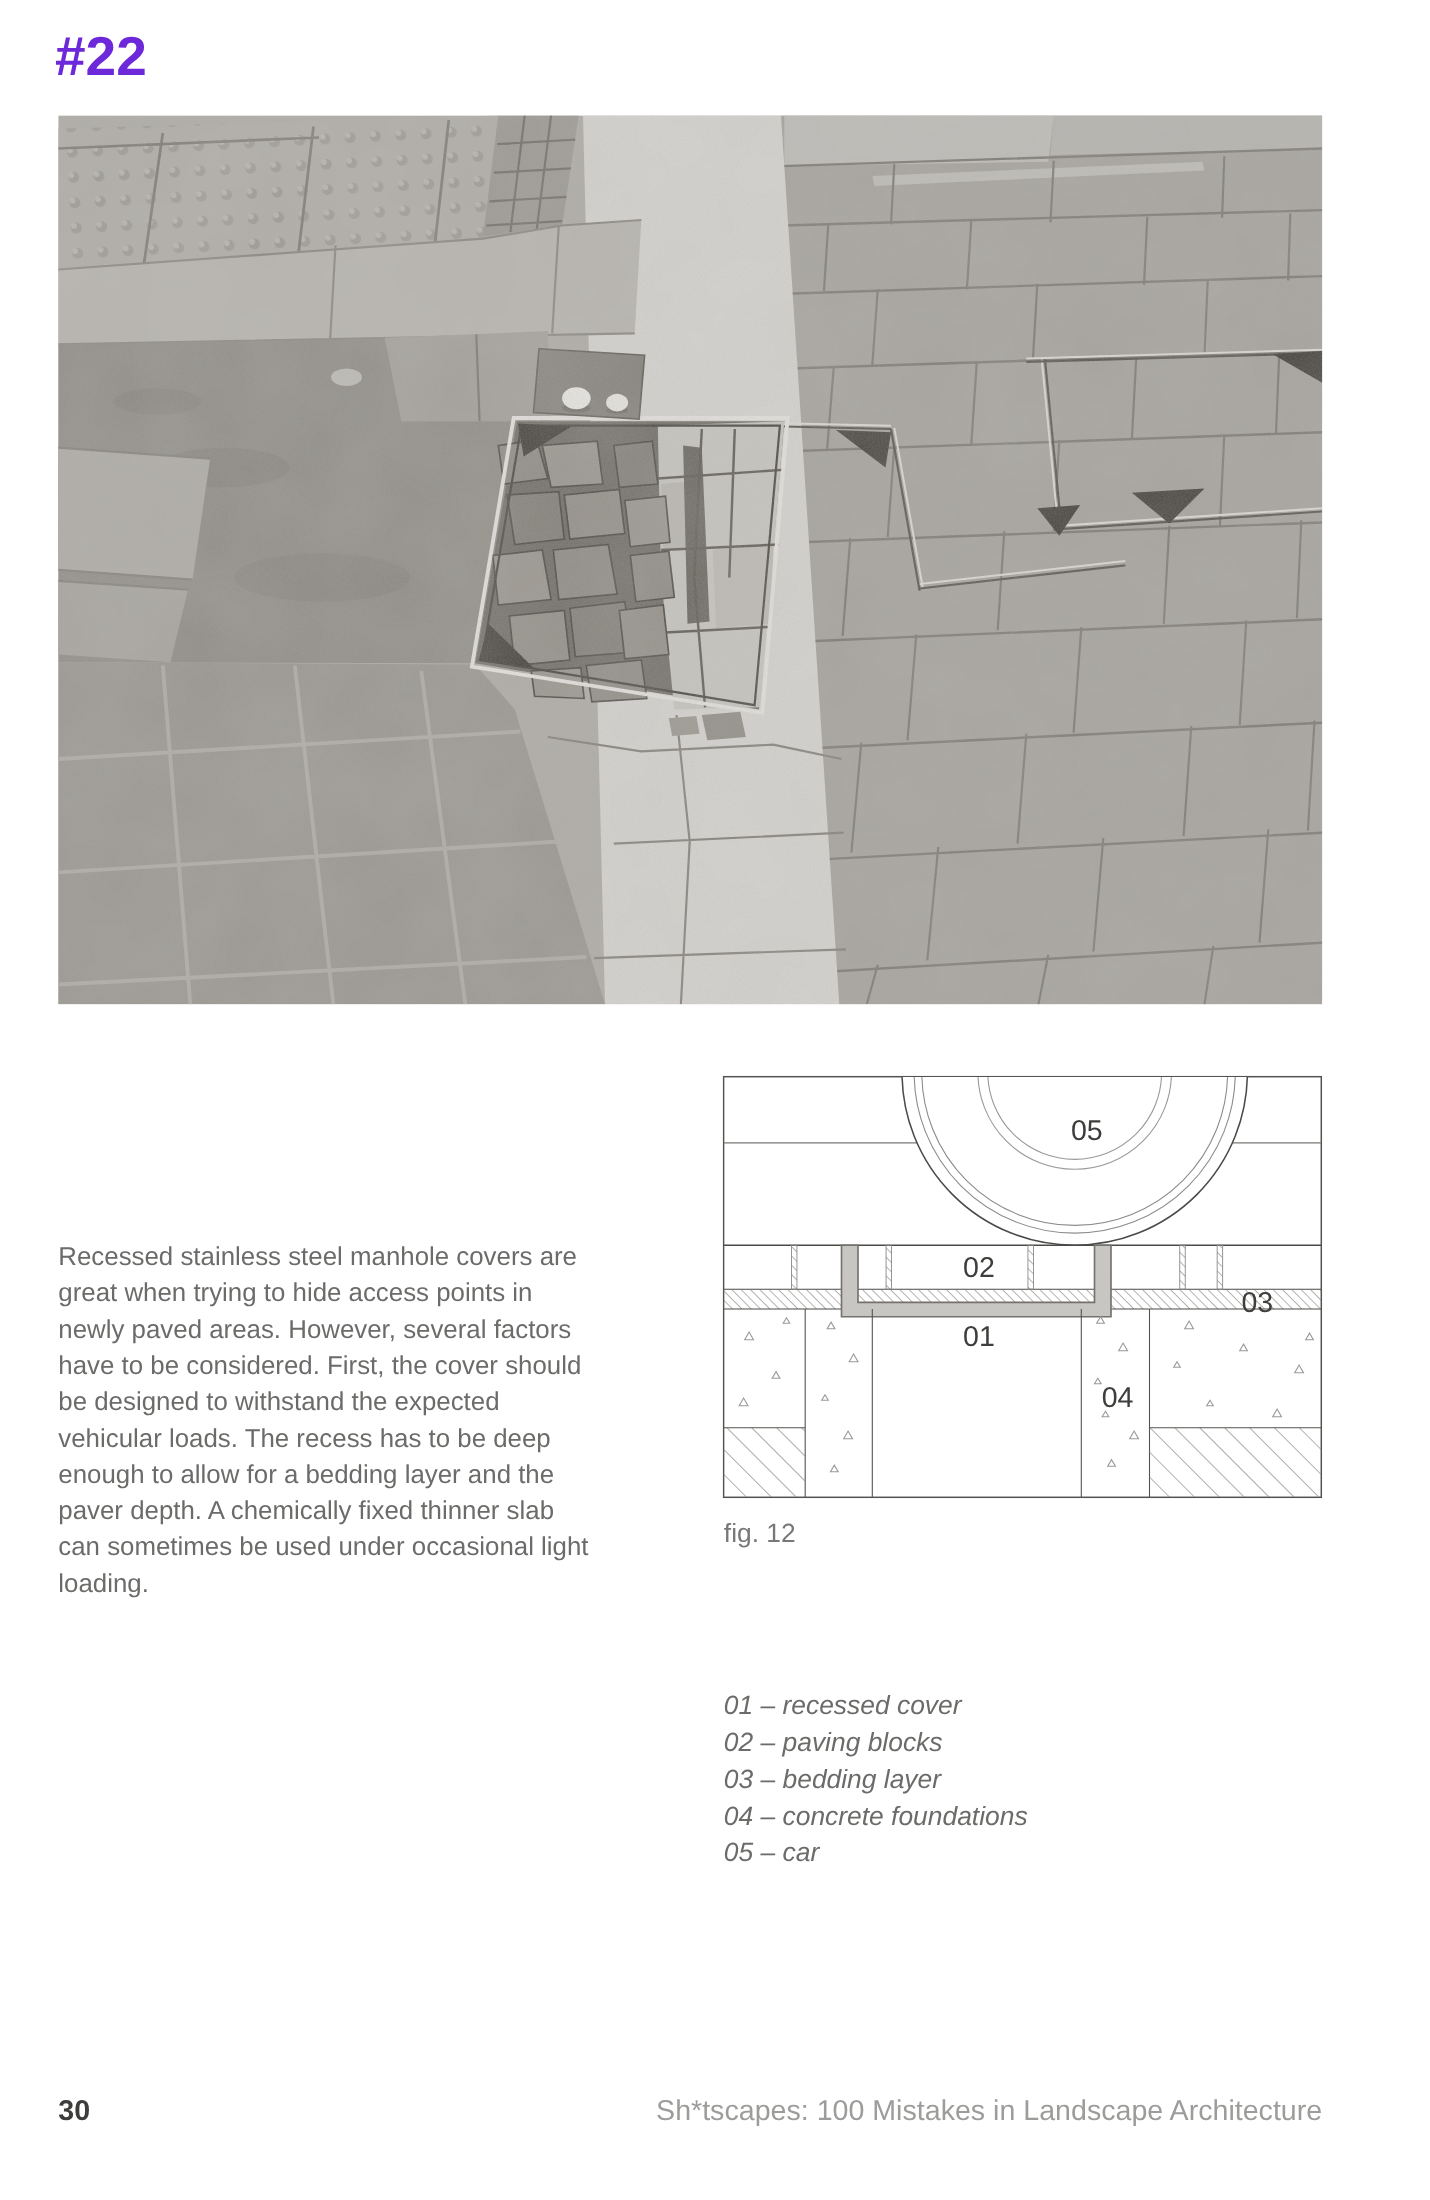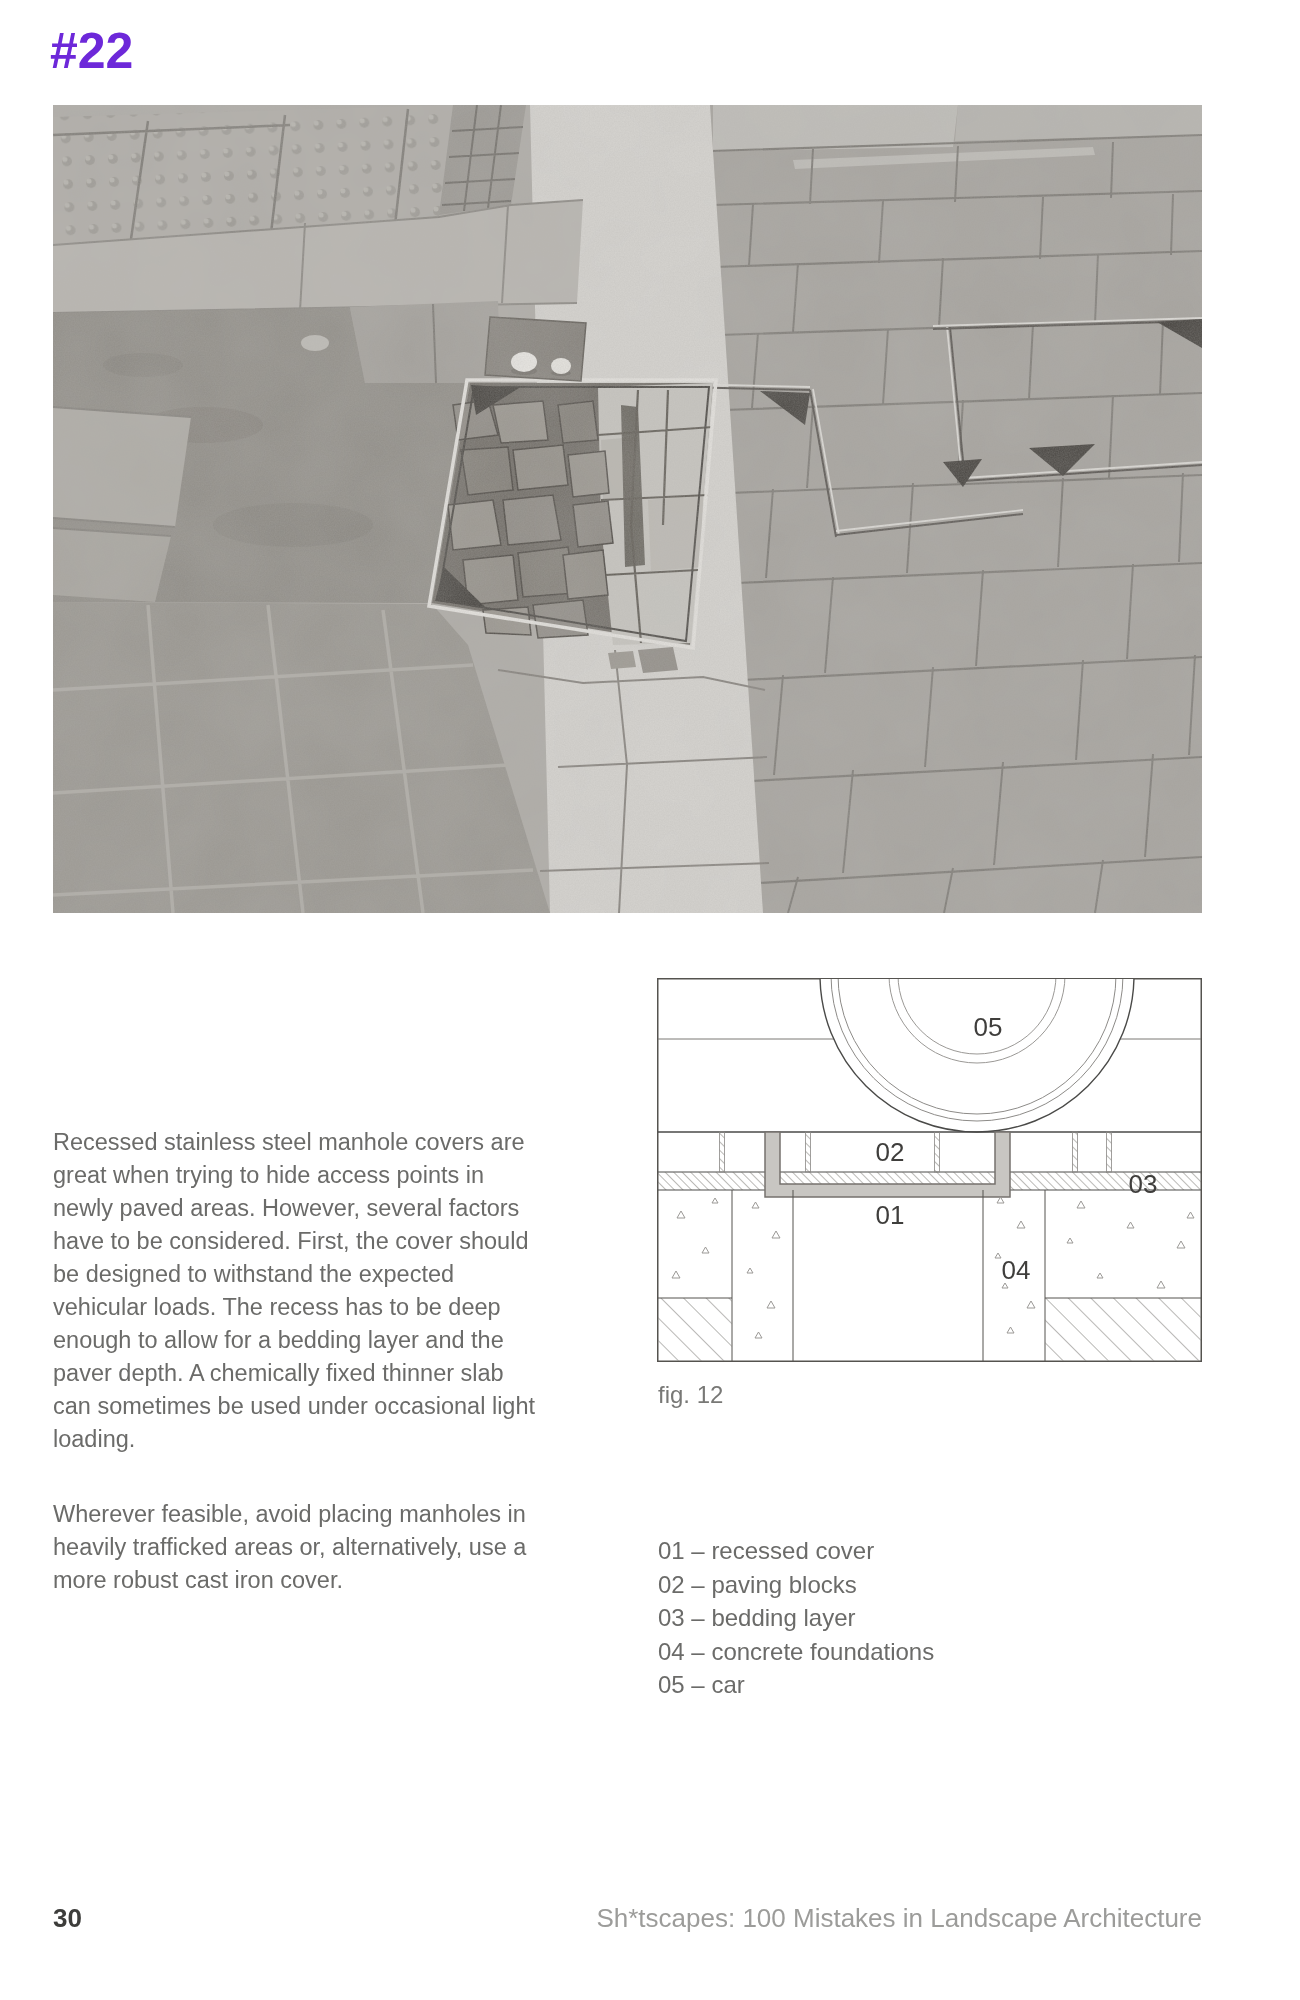--- a/index.html
+++ b/index.html
@@ -3,21 +3,21 @@
 <meta charset="utf-8">
 <style>
   html,body{margin:0;padding:0;background:#e8e8e8;}
   .page{position:relative;width:1300px;height:2000px;background:#ffffff;overflow:hidden;
         font-family:"Liberation Sans",sans-serif;}
   .abs{position:absolute;}
   .page-number-head{left:50px;top:22px;font-size:50px;font-weight:700;color:#6d28d9;letter-spacing:0px;}
   .photo-wrap{left:53px;top:105px;width:1149px;height:808px;}
   .body-col{left:53px;width:492px;color:#6b6b69;font-size:23.5px;line-height:33px;}
   .fig-caption{left:658px;top:1381px;font-size:24px;color:#787876;text-align:right;}
-  .legend{left:658px;top:1534px;font-size:24px;line-height:33.5px;color:#6b6b69;}
+  .legend{left:658px;top:1534px;font-size:24px;line-height:33.5px;color:#6b6b69;font-style:italic;}
   .footer-num{left:53px;top:1903px;font-size:26px;font-weight:700;color:#3d3d3b;}
   .footer-title{right:98px;top:1903px;font-size:26px;color:#9c9c9a;}
   svg text{font-family:"Liberation Sans",sans-serif;}
 </style>
 </head>
 <body>
 
 <div class="page">
 
   <div class="abs page-number-head">#22</div>
@@ -135,21 +135,20 @@
       <ellipse cx="508" cy="268" rx="10" ry="3" fill="#5f5b55" opacity="0.5"></ellipse>
       <ellipse cx="471" cy="257" rx="13" ry="10" fill="#eeece8"></ellipse>
       <ellipse cx="508" cy="261" rx="10" ry="8" fill="#e9e7e2"></ellipse>
     </g>
 
     <rect x="0" y="0" width="1149" height="808" filter="url(#mottle)"></rect>
     <rect x="0" y="0" width="1149" height="808" filter="url(#grain)"></rect>
   </svg>
 
   <p class="abs body-col" style="top:1126px;margin:0;">Recessed stainless steel manhole covers are great when trying to hide access points in newly paved areas. However, several factors have to be considered. First, the cover should be designed to withstand the expected vehicular loads. The recess has to be deep enough to allow for a bedding layer and the paver depth. A chemically fixed thinner slab can sometimes be used under occasional light loading.</p>
-  <p class="abs body-col" style="top:1498px;margin:0;">Wherever feasible, avoid placing manholes in heavily trafficked areas or, alternatively, use a more robust cast iron cover.</p>
 
   <svg class="abs" style="left:657px;top:978px;" width="545" height="384" viewBox="0 0 545 384" aria-hidden="true">
     <defs>
       <pattern id="hatchSmall" width="6" height="6" patternUnits="userSpaceOnUse" patternTransform="rotate(-45)">
         <line x1="0" y1="0" x2="0" y2="6" stroke="#77756f" stroke-width="1"></line>
       </pattern>
       <pattern id="hatchBig" width="16" height="16" patternUnits="userSpaceOnUse" patternTransform="rotate(-45)">
         <line x1="0" y1="0" x2="0" y2="16" stroke="#8a8885" stroke-width="1.2"></line>
       </pattern>
       <clipPath id="boxClip">

